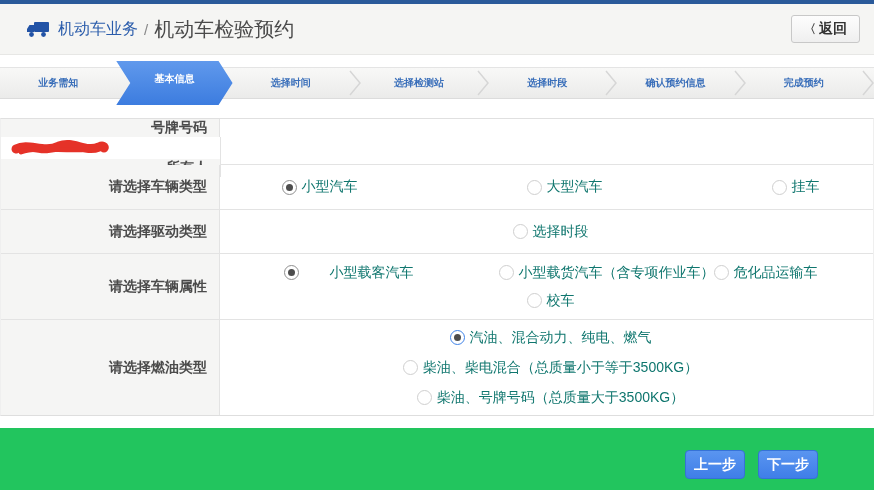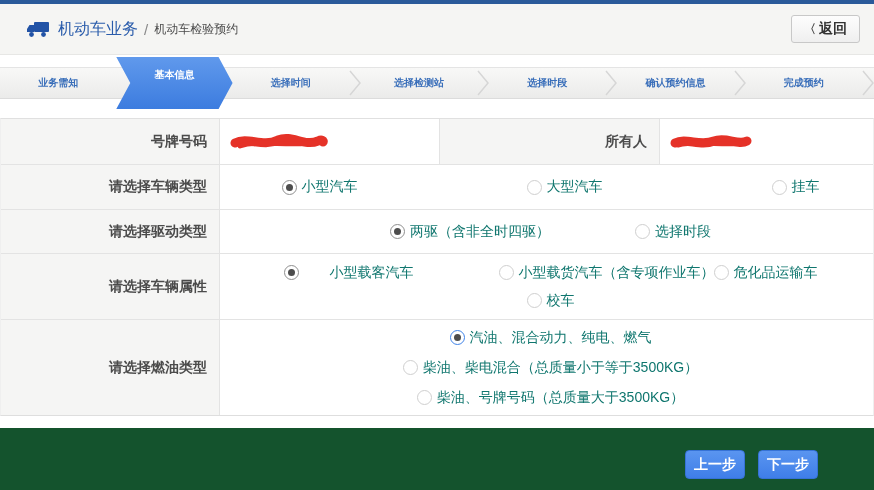--- a/index.html
+++ b/index.html
@@ -8,55 +8,55 @@
   .page { width:874px; height:490px; display:flex; flex-direction:column; background:#fff; }
 
   
   .topbar { height:4px; background:#2a5a9a; flex:none; }
 
   
   .header { height:51px; background:#f5f5f3; border-bottom:1px solid #e7e7e5; display:flex; align-items:center; padding:0 14px 0 26px; position:relative; flex:none; }
   .truck { margin-right:8px; display:flex; align-items:center; }
   .crumb-section { font-size:16px; font-weight:normal; color:#2a5cab; margin-right:6px; }
   .crumb-sep { font-size:15px; color:#888; margin-right:6px; }
-  .crumb-page { font-size:12px; color:#4a4a4a; }
+  .crumb-page { font-size:20px; color:#4a4a4a; }
   .back-btn { position:absolute; right:14px; top:11px; height:28px; padding:0 12px; background:linear-gradient(#fdfdfd,#efefef); border:1px solid #c8c8c8; border-radius:3px; font-size:14px; font-weight:bold; color:#333; cursor:pointer; display:flex; align-items:center; gap:3px; }
   .back-ico { font-size:12px; color:#444; }
 
   
   .stepper { margin-top:12px; height:32px; background:linear-gradient(#f8f8f7,#ebebea); border-top:1px solid #e4e4e4; border-bottom:1px solid #dcdcdc; display:flex; align-items:center; flex:none; }
   .step { flex:1 1 0; text-align:center; font-size:10px; font-weight:bold; color:#3a6fba; height:32px; line-height:32px; cursor:pointer; white-space:nowrap; }
-  .step.active { height:52px; line-height:36px; color:#fff; background:linear-gradient(#6099ec,#3c7cdf); clip-path:polygon(0 0, calc(100% - 14px) 0, 100% 50%, calc(100% - 14px) 100%, 0 100%, 14px 50%); z-index:1; }
+  .step.active { height:44px; line-height:36px; color:#fff; background:linear-gradient(#6099ec,#3c7cdf); clip-path:polygon(0 0, calc(100% - 14px) 0, 100% 50%, calc(100% - 14px) 100%, 0 100%, 14px 50%); z-index:1; }
   .chev { flex:none; width:12px; height:26px; display:flex; align-items:center; }
 
   
   .form-table { margin-top:19px; border-top:1px solid #e0e0e0; border-bottom:1px solid #dedede; border-left:1px solid #efefef; border-right:1px solid #efefef; flex:none; }
   .row { display:flex; border-bottom:1px solid #e3e3e3; }
   .row:last-child { border-bottom:none; }
-  .row:nth-child(1){ height:46px; } .row:nth-child(2){ height:45px; }
+  .row:nth-child(1){ height:46px;flex-direction:column; } .row:nth-child(2){ height:45px; }
   .row:nth-child(3){ height:44px; } .row:nth-child(4){ height:66px; }
   .row:nth-child(5){ height:95px; }
   .cell { display:flex; align-items:center; }
   .cell.lab { width:219px; flex:none; background:#f5f5f4; border-right:1px solid #e3e3e3; justify-content:flex-end; padding-right:12px; font-size:14px; font-weight:bold; color:#4b4b4b; }
   .cell.val { padding-left:8px; }
   .row-identity .cell.val.v1 { width:220px; flex:none; border-right:1px solid #e3e3e3; }
   .row-identity .cell.lab.l2 { width:220px; }
   .row-identity .cell.val.v2 { flex:1; }
   .cell.options { flex:1; display:flex; flex-direction:column; justify-content:center; padding:4px 0 4px 8px; }
   .opt-line { display:flex; align-items:center; min-height:28px; }
   .row:nth-child(5) .opt-line { min-height:30px; }
   .option { display:flex; align-items:center; cursor:pointer; flex-shrink:0; }
   .radio { width:15px; height:15px; border:1px solid #cfcfcf; border-radius:50%; background:#fff; position:relative; flex:none; margin-right:5px; }
   .radio.on { border-color:#8f8f8f; }
   .radio.on::after { content:""; position:absolute; left:3px; top:3px; right:3px; bottom:3px; border-radius:50%; background:#4d4d4d; }
   .radio.on.blue { border-color:#3f83e8; }
   .opt-label { font-size:14px; color:#0f766e; white-space:nowrap; }
 
   
-  .footer { flex:1; background:#14532d; margin-top:12px; display:flex; justify-content:flex-end; align-items:flex-start; padding:22px 56px 0 0; gap:13px; }
+  .footer { flex:1; background:#22c55e; margin-top:12px; display:flex; justify-content:flex-end; align-items:flex-start; padding:22px 56px 0 0; gap:13px; }
   .btn-primary { width:60px; height:29px; background:linear-gradient(#5a95f0,#3f7ee8); border:1px solid #3672d6; border-radius:4px; color:#fff; font-size:14px; font-weight:bold; cursor:pointer; }
 </style>
 </head>
 <body>
 
 <div class="page">
   <div class="topbar"></div>
 
   <div class="header">
     <span class="truck">
@@ -145,24 +145,20 @@
               <span class="radio"></span>
               <span class="opt-label">挂车</span>
             </div>
           </div>
         </div>
       </div>
       <div class="row">
         <div class="cell lab">请选择驱动类型</div>
         <div class="cell options">
           <div class="opt-line">
-            <div class="option" style="width: 245px;">
-              <span class="radio on"></span>
-              <span class="opt-label">两驱（含非全时四驱）</span>
-            </div>
             <div class="option">
               <span class="radio"></span>
               <span class="opt-label">选择时段</span>
             </div>
           </div>
         </div>
       </div>
       <div class="row">
         <div class="cell lab">请选择车辆属性</div>
         <div class="cell options">

